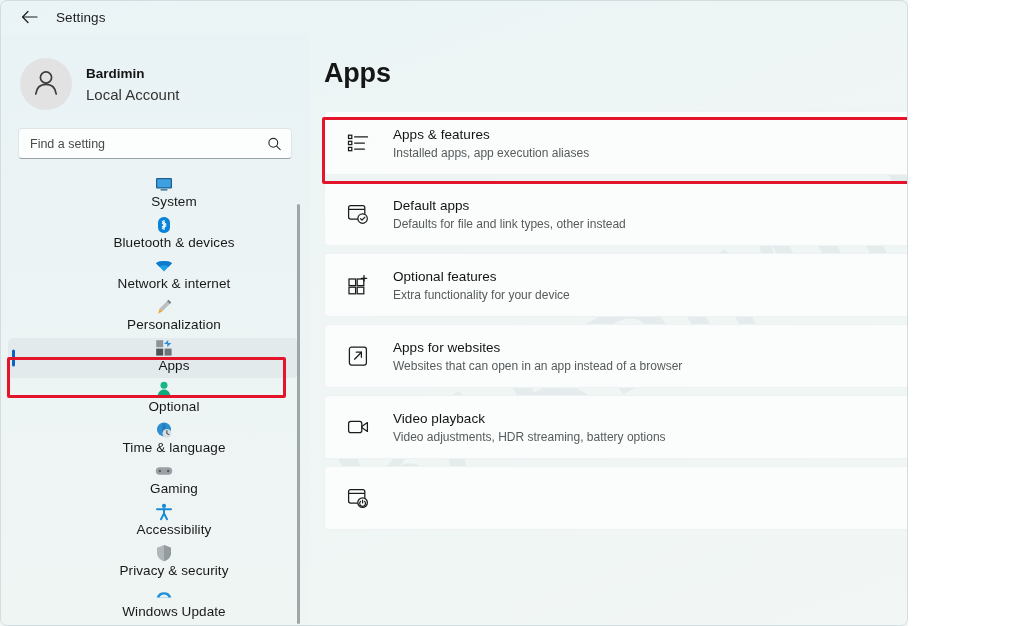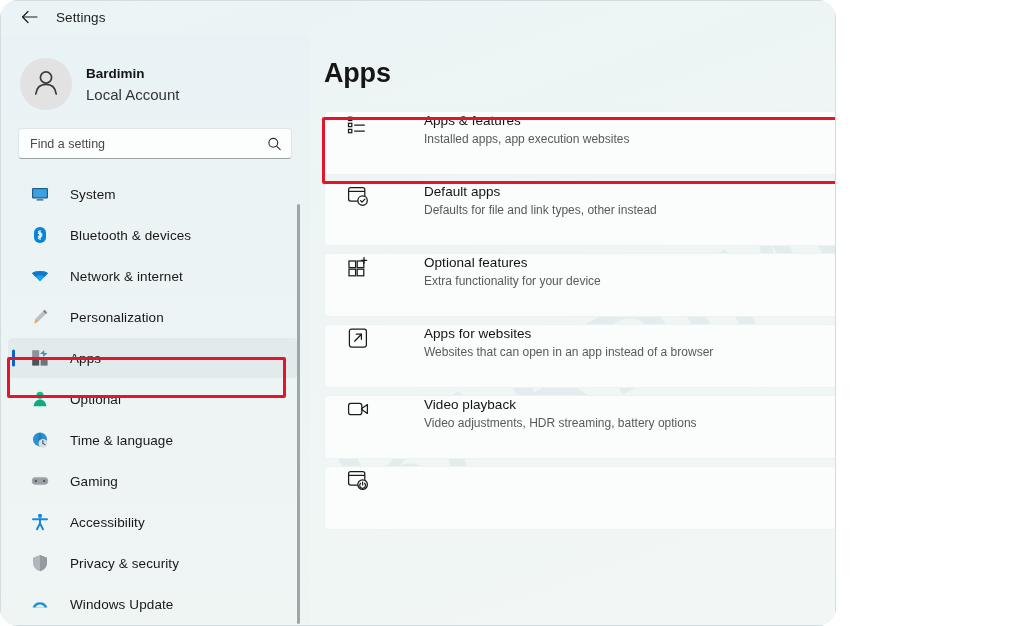--- a/index.html
+++ b/index.html
@@ -7,25 +7,24 @@
   html, body {
     width: 1024px;
     height: 626px;
     overflow: hidden;
     font-family: "Liberation Sans", sans-serif;
     background: #ffffff;
   }
 
   #app {
     position: relative;
-    width: 836px;
+    width: 908px;
     height: 626px;
     background: linear-gradient(160deg, #eaf4f6 0%, #eef5f4 40%, #f2f7f5 100%);
     overflow: hidden;
-    border-radius: 18px;
   }
 
   
   .watermark {
     position: absolute;
     left: 330px;
     top: 90px;
     width: 620px;
     height: 500px;
     pointer-events: none;
@@ -154,20 +153,21 @@
     height: 460px;
   }
   .nav-item {
     position: relative;
     height: 40px;
     margin: 0 12px 1px 8px;
     border-radius: 5px;
     display: flex;
     align-items: center;
     padding-left: 22px;
+    flex-direction: column;
   }
   .nav-item.selected { background: #e2eaec; }
   .nav-item .pill {
     position: absolute;
     left: 4px; top: 50%;
     transform: translateY(-50%);
     width: 3px; height: 17px;
     border-radius: 2px;
     background: #0a62c6;
     display: none;
@@ -217,23 +217,22 @@
     padding: 0 22px 0 14px;
   }
   .card {
     position: relative;
     height: 64px;
     background: #fbfcfc;
     border: 1px solid #eef2f2;
     border-radius: 4px;
     margin-bottom: 7px;
     display: flex;
-    align-items: flex-start;
+    align-items: center;
     padding-left: 20px;
-    gap: 31px;
   }
   .card-ico {
     width: 26px; height: 26px;
     display: flex; align-items: center; justify-content: center;
     flex: 0 0 auto;
     color: #202020;
   }
   .card-text { margin-left: 22px; }
   .card-title {
     font-size: 13.5px;
@@ -471,21 +470,21 @@
           <span class="card-ico">
             <svg width="22" height="22" viewBox="0 0 22 22" fill="none">
               <rect x="1.5" y="3.2" width="3.3" height="3.3" stroke="#1b1b1b" stroke-width="1.25"></rect>
               <rect x="1.5" y="9.3" width="3.3" height="3.3" stroke="#1b1b1b" stroke-width="1.25"></rect>
               <rect x="1.5" y="15.4" width="3.3" height="3.3" stroke="#1b1b1b" stroke-width="1.25"></rect>
               <path d="M7.6 4.9 H20.5 M7.6 11 H17.4 M7.6 17.1 H17.4" stroke="#1b1b1b" stroke-width="1.25" stroke-linecap="round"></path>
             </svg>
           </span>
           <span class="card-text">
             <span class="card-title" style="display:block">Apps &amp; features</span>
-            <span class="card-sub" style="display:block">Installed apps, app execution websites</span>
+            <span class="card-sub" style="display:block">Installed apps, app execution aliases</span>
           </span>
           <span class="card-chev">
             <svg width="13" height="13" viewBox="0 0 13 13" fill="none">
               <path d="M4.4 2.2 L8.8 6.5 L4.4 10.8" stroke="#444b4d" stroke-width="1.2" stroke-linecap="round" stroke-linejoin="round"></path>
             </svg>
           </span>
         </div>
         <div class="card">
           <span class="card-ico">
             <svg width="22" height="22" viewBox="0 0 22 22" fill="none">

